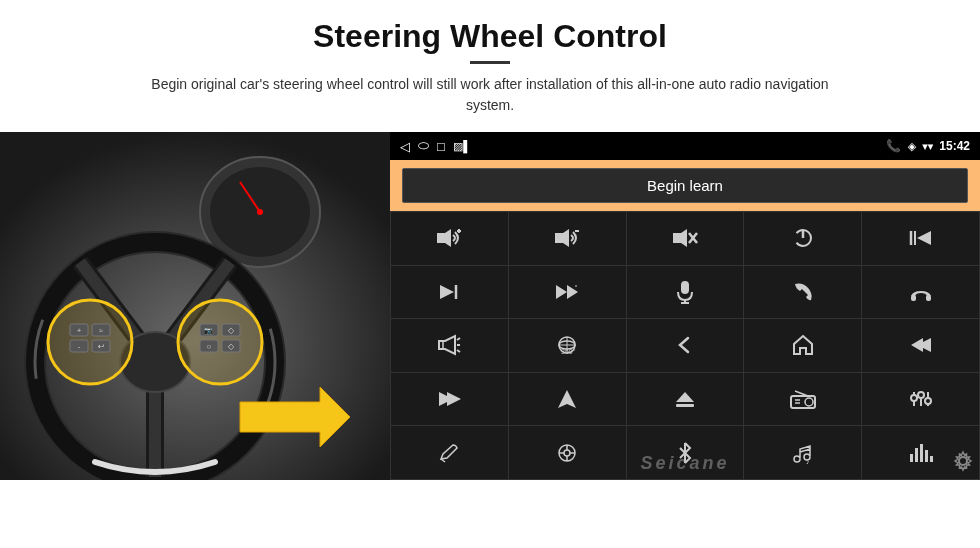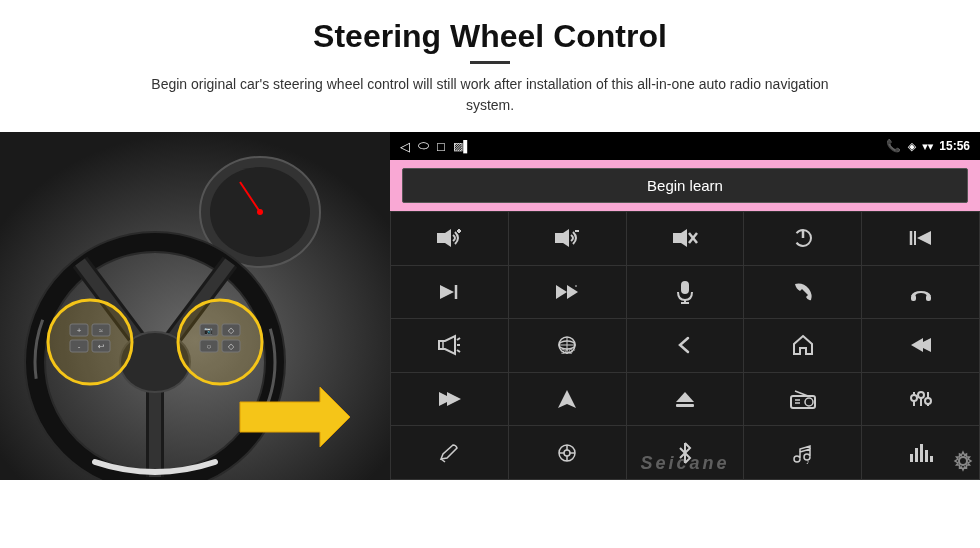--- a/index.html
+++ b/index.html
@@ -95,21 +95,21 @@
     .status-right {
       display: flex;
       gap: 6px;
       align-items: center;
       font-size: 12px;
     }
 
     
     .begin-learn-row {
       padding: 8px 12px;
-      background: #f9a8d4;
+      background: #fdba74;
     }
 
     .begin-learn-btn {
       width: 100%;
       background: #2a2a2a;
       border: 1px solid #555;
       color: #fff;
       font-size: 15px;
       padding: 8px;
       text-align: center;
@@ -240,21 +240,21 @@
         <div class="status-left">
           <span style="font-size:13px;">◁</span>
           <span style="font-size:13px;">⬭</span>
           <span style="font-size:13px;">□</span>
           <span style="font-size:11px;">▨▌</span>
         </div>
         <div class="status-right">
           <span>📞</span>
           <span style="font-size:11px;">◈</span>
           <span style="font-size:11px;">▾▾</span>
-          <span style="font-weight:bold;">15:56</span>
+          <span style="font-weight:bold;">15:42</span>
         </div>
       </div>
 
       <div class="begin-learn-row">
         <button class="begin-learn-btn">Begin learn</button>
       </div>
 
       <div class="icon-grid" id="icon-grid" style="position:relative;">
 
         <div class="icon-cell">

